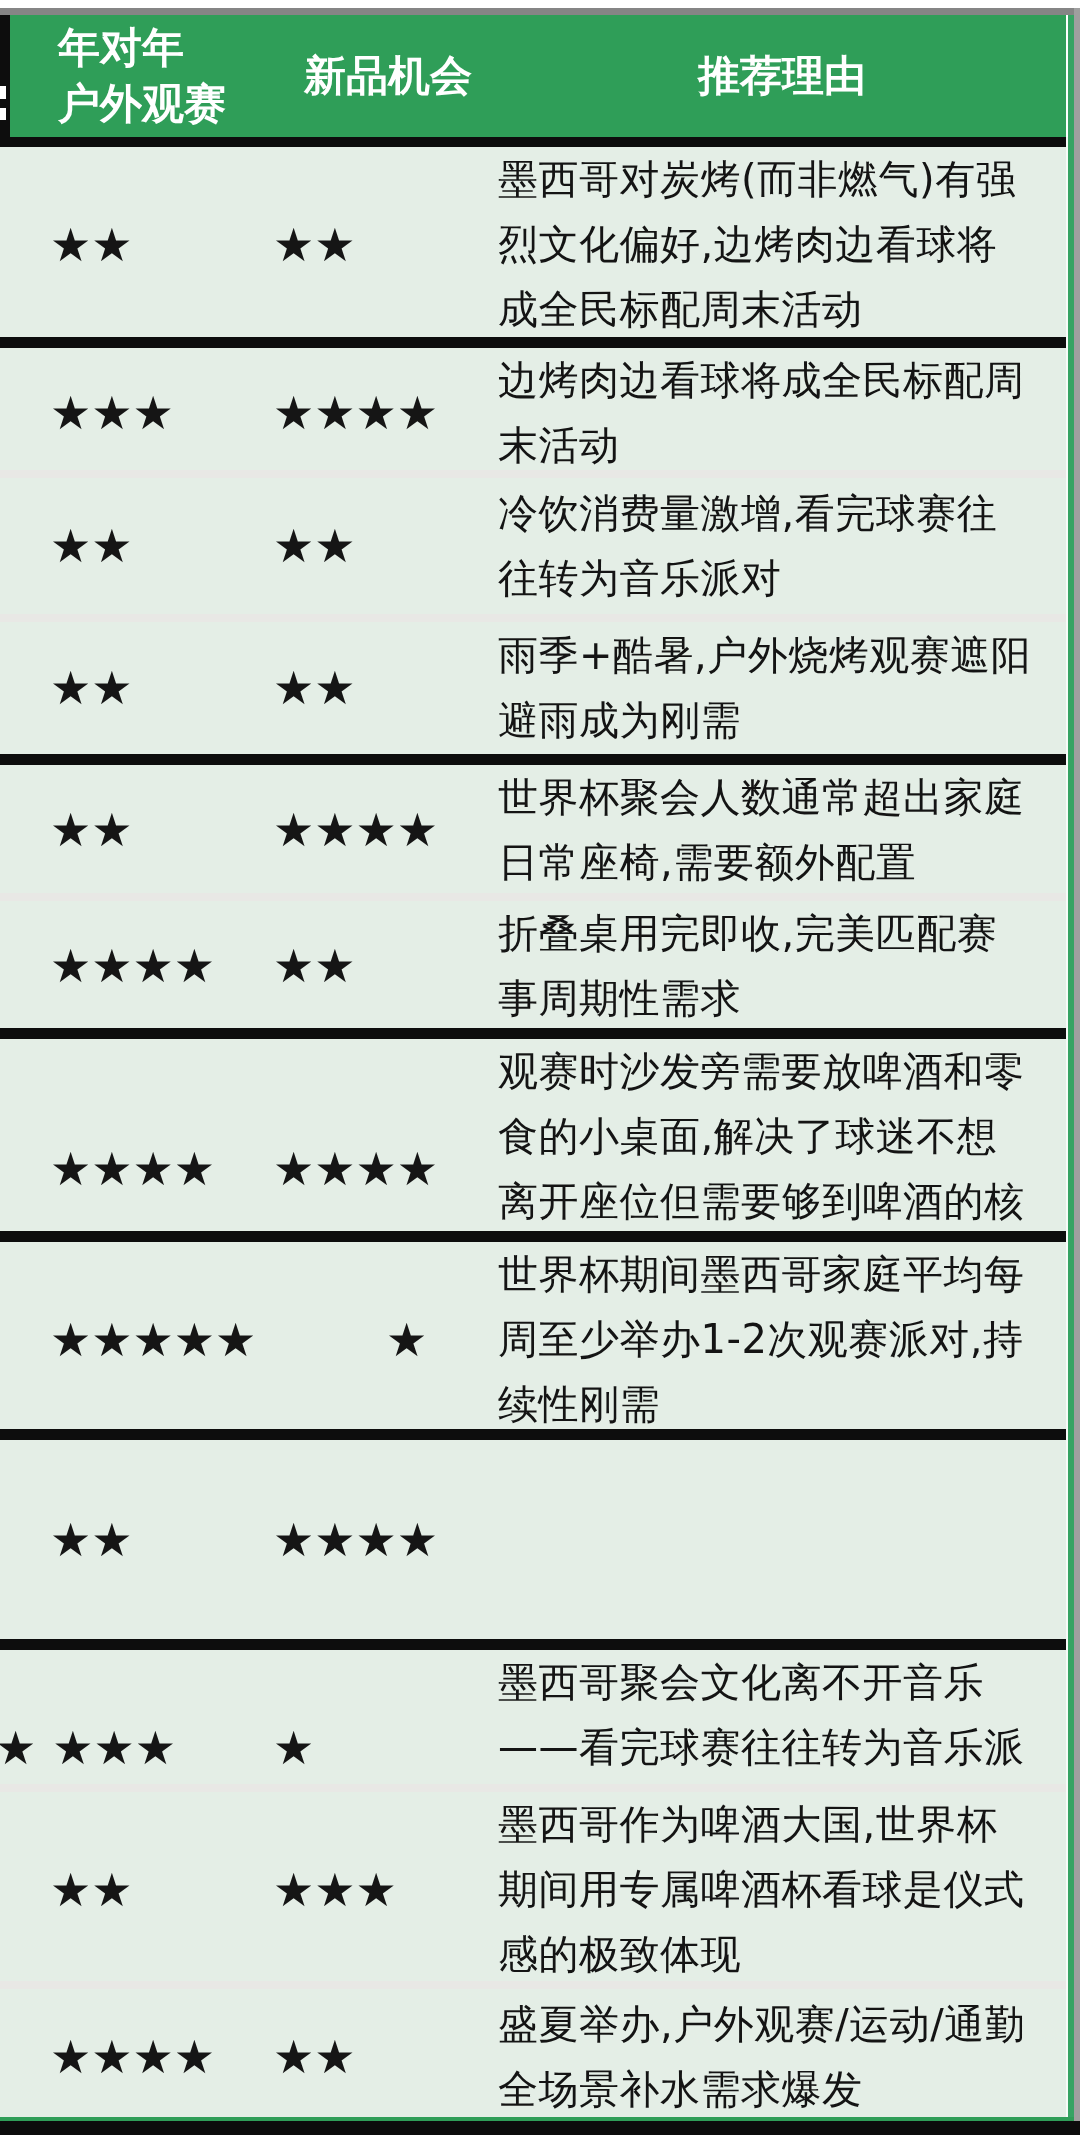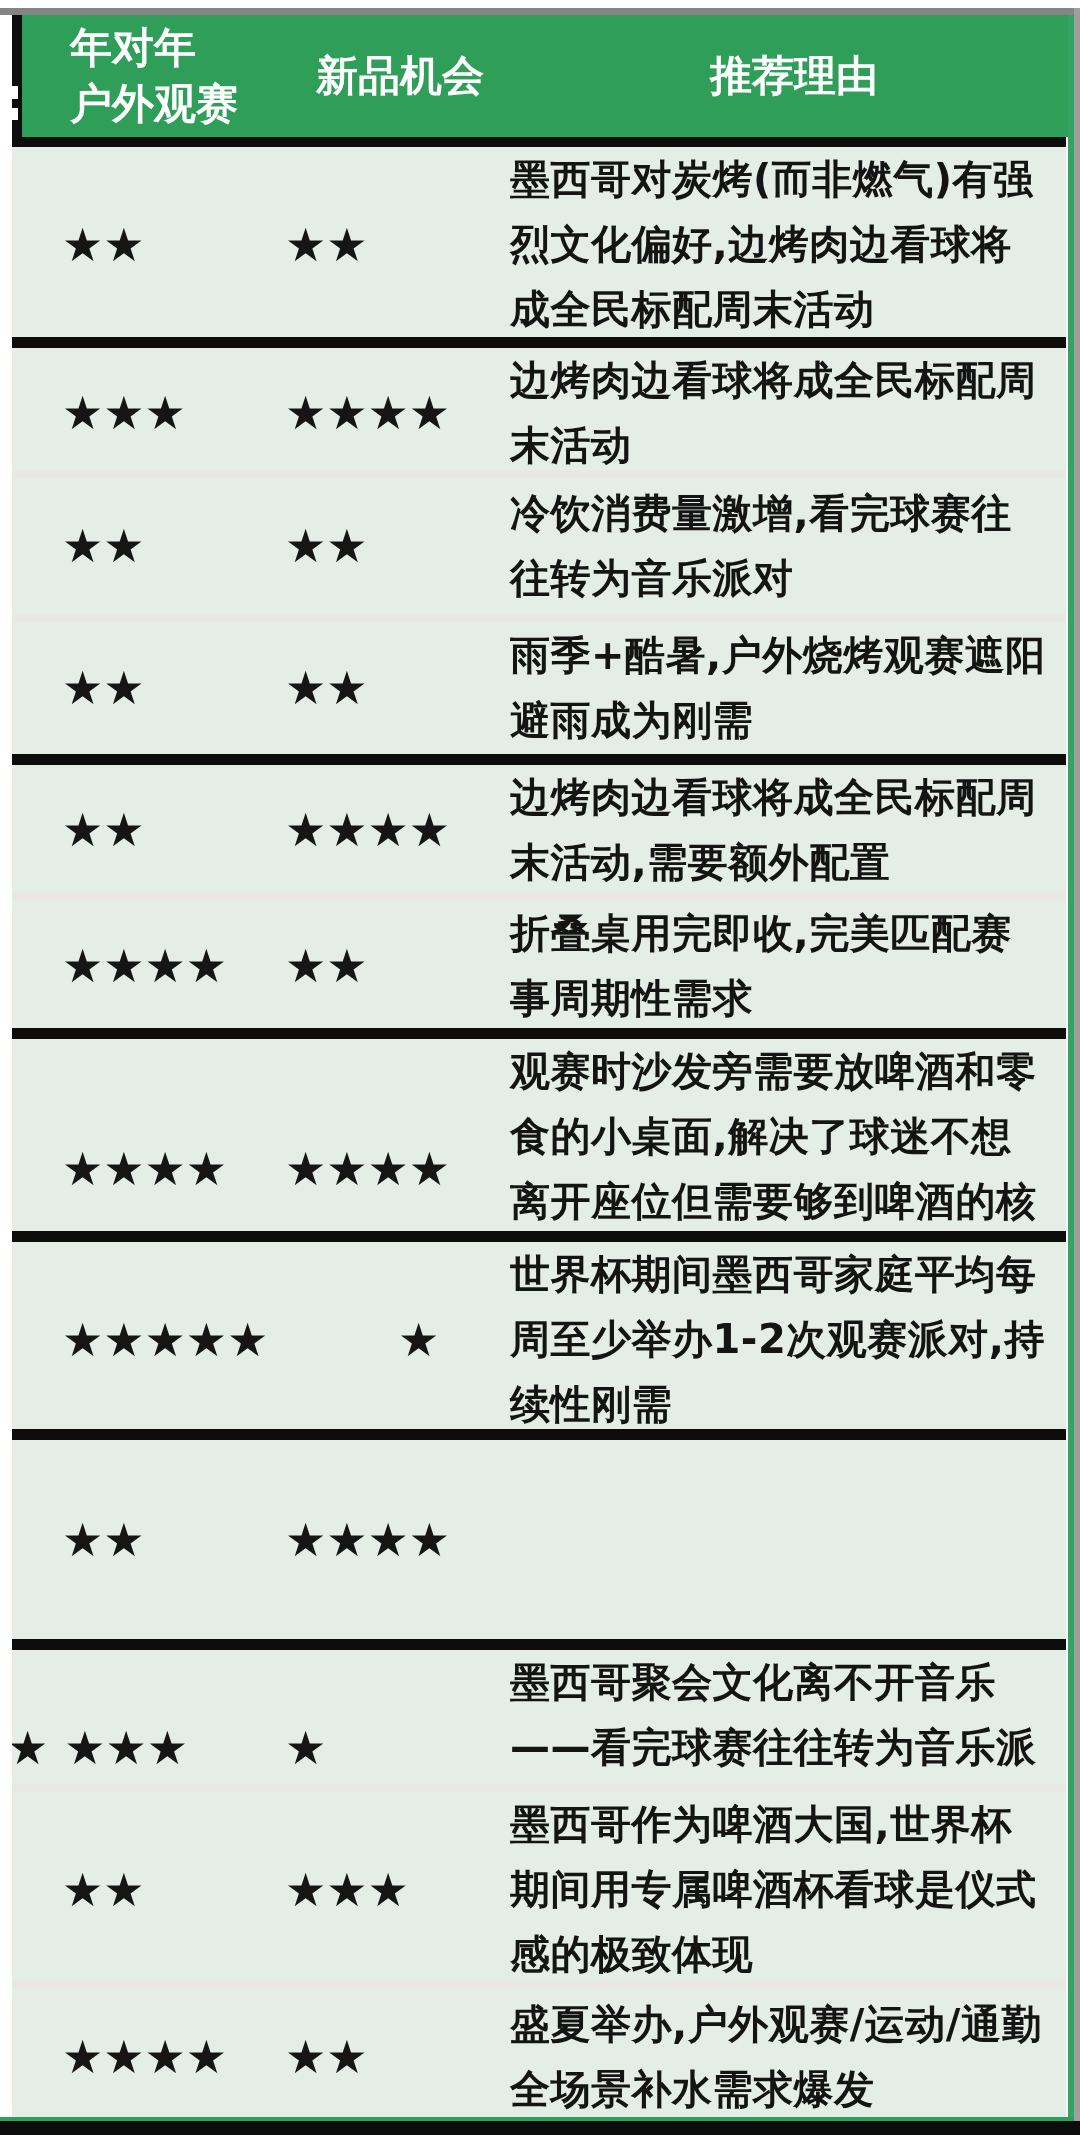--- a/index.html
+++ b/index.html
@@ -7,21 +7,21 @@
     position:relative;width:1080px;height:2135px;background:#ffffff;
     overflow:hidden;font-family:"DejaVu Sans",sans-serif;
   }
   .top-gray-bar{position:absolute;left:0;top:8px;width:1080px;height:7px;background:#858585;}
   .right-gray-strip{position:absolute;right:0;top:8px;width:6px;height:2113px;background:#9f9f9f;}
   .right-green-border{position:absolute;left:1068px;top:15px;width:6px;height:2106px;background:#36a363;}
   .right-white-line{position:absolute;left:1066px;top:137px;width:2px;height:1980px;background:#f7fbf8;}
   .bottom-green-line{position:absolute;left:0;top:2117px;width:1074px;height:4px;background:#2f9e58;}
   .bottom-black-bar{position:absolute;left:0;top:2121px;width:1080px;height:14px;background:#0c0c0c;}
 
-  .content{position:absolute;left:12px;top:15px;width:1066px;}
+  .content{position:absolute;left:0;top:15px;width:1066px;}
 
   .thead{
     position:relative;height:122px;background:#2f9e58;color:#ffffff;
     display:grid;grid-template-columns:260px 235px 1fr;align-items:center;
     font-weight:700;font-size:42px;line-height:56px;
   }
   .thead .h1{padding-left:58px;}
   .thead .h2{padding-left:21px;text-align:center;}
   .thead .h3{padding-left:3px;text-align:center;}
   .clipped-col{position:absolute;left:0;top:0;width:10px;height:122px;background:#0d0d0d;}
@@ -36,21 +36,21 @@
     display:grid;grid-template-columns:260px 235px 1fr;align-items:center;
     overflow:hidden;background:#e4eee6;
   }
   .stars{font-size:46px;font-weight:700;color:#151515;white-space:nowrap;}
   .col-growth{padding-left:50px;}
   .col-opp{padding-left:13px;}
   .shift-left{margin-left:-55px;}
   .shift-right{margin-left:113px;}
   .reason{
     padding-left:3px;padding-right:30px;font-size:40px;line-height:65px;
-    font-weight:700;color:#141414;letter-spacing:0.5px;
+    font-weight:400;color:#141414;letter-spacing:0.5px;
   }
   .div-black{height:11px;background:#0d0d0d;}
   .div-light{height:8px;background:#e8e8e5;}
 </style>
 </head>
 <body>
 
 <div class="screen">
 
   <div class="top-gray-bar"></div>
@@ -93,21 +93,21 @@
 <div class="div-light"></div>
   <div class="row" style="height: 132px;">
     <div class="stars col-growth"><span class="star-run">★★</span></div>
     <div class="stars col-opp"><span class="star-run">★★</span></div>
     <div class="reason">雨季+酷暑,户外烧烤观赛遮阳避雨成为刚需</div>
   </div>
 <div class="div-black"></div>
   <div class="row" style="height: 128px;">
     <div class="stars col-growth"><span class="star-run">★★</span></div>
     <div class="stars col-opp"><span class="star-run">★★★★</span></div>
-    <div class="reason">边烤肉边看球将成全民标配周末活动,需要额外配置</div>
+    <div class="reason">世界杯聚会人数通常超出家庭日常座椅,需要额外配置</div>
   </div>
 <div class="div-light"></div>
   <div class="row" style="height: 127px;">
     <div class="stars col-growth"><span class="star-run">★★★★</span></div>
     <div class="stars col-opp"><span class="star-run">★★</span></div>
     <div class="reason">折叠桌用完即收,完美匹配赛事周期性需求</div>
   </div>
 <div class="div-black"></div>
   <div class="row" style="height: 192px;">
     <div class="stars col-growth"><span class="star-run">★★★★</span></div>

